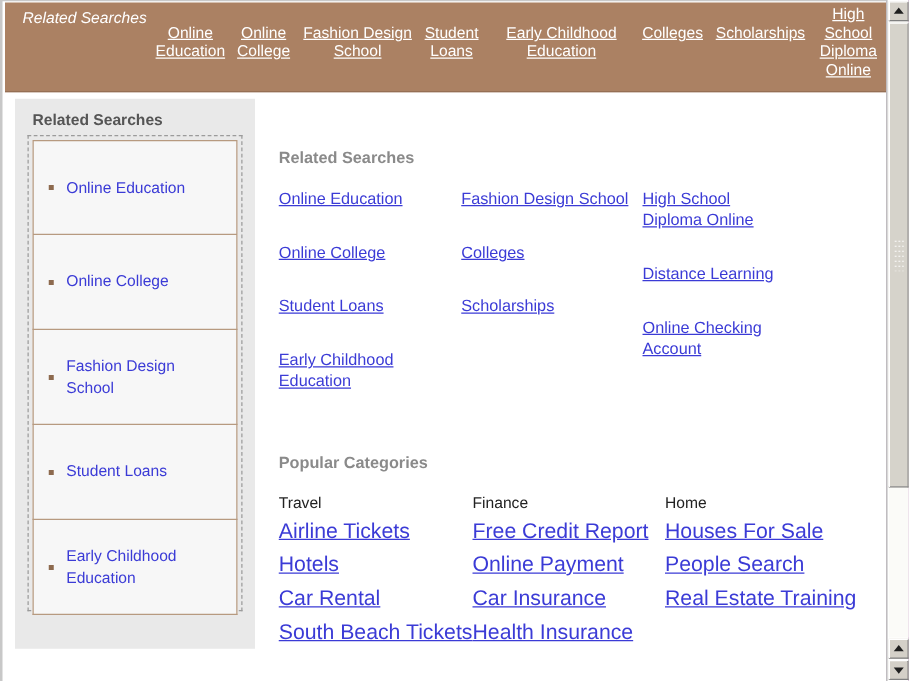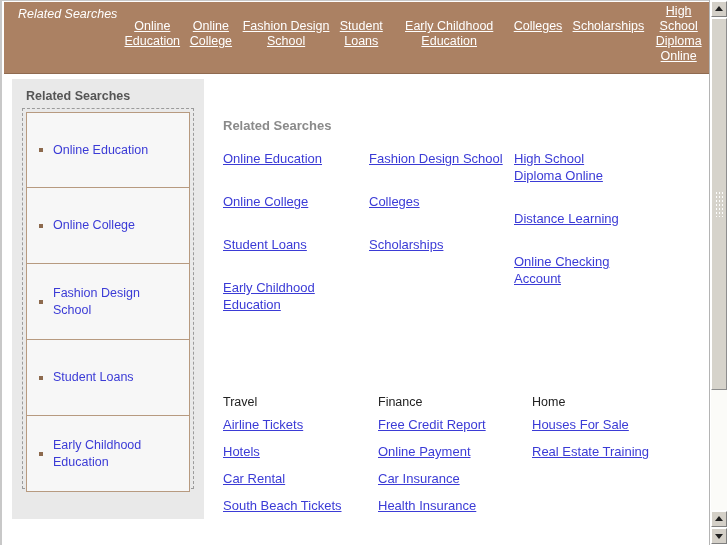--- a/index.html
+++ b/index.html
@@ -208,21 +208,21 @@
   #popular-grid .link-col.c3 { width: 170px; }
   .cat-title {
     font-size: 12.5px;
     color: #222222;
     line-height: 17px;
     margin-bottom: 5px;
   }
   .cat-link {
     color: #3b3bd6;
     text-decoration: underline;
-    font-size: 13px;
+    font-size: 17px;
     line-height: 17px;
     margin-bottom: 10px;
     cursor: pointer;
     display: inline-block;
   }
 
   
   #scrollbar {
     position: absolute;
     right: 0;
@@ -391,39 +391,41 @@
               <span class="content-link">Colleges</span>
               <span class="content-link">Scholarships</span>
             </div>
             <div class="link-col c3">
               <span class="content-link wrap">High School Diploma Online</span>
               <span class="content-link">Distance Learning</span>
               <span class="content-link wrap">Online Checking Account</span>
             </div>
           </div>
 
+        <div id="popular-heading" class="section-heading">Popular Categories</div>
 
         <div id="popular-grid" class="link-grid">
             <div class="link-col c1">
               <div class="cat-title">Travel</div>
               <span class="cat-link">Airline Tickets</span>
               <span class="cat-link">Hotels</span>
               <span class="cat-link">Car Rental</span>
               <span class="cat-link">South Beach Tickets</span>
             </div>
             <div class="link-col c2">
               <div class="cat-title">Finance</div>
               <span class="cat-link">Free Credit Report</span>
               <span class="cat-link">Online Payment</span>
               <span class="cat-link">Car Insurance</span>
               <span class="cat-link">Health Insurance</span>
             </div>
             <div class="link-col c3">
               <div class="cat-title">Home</div>
               <span class="cat-link">Houses For Sale</span>
+              <span class="cat-link">People Search</span>
               <span class="cat-link">Real Estate Training</span>
             </div>
           </div>
 
       </div>
     </div>
   </div>
 
   <div id="scrollbar">
     <div id="sb-up" class="sb-btn up">

